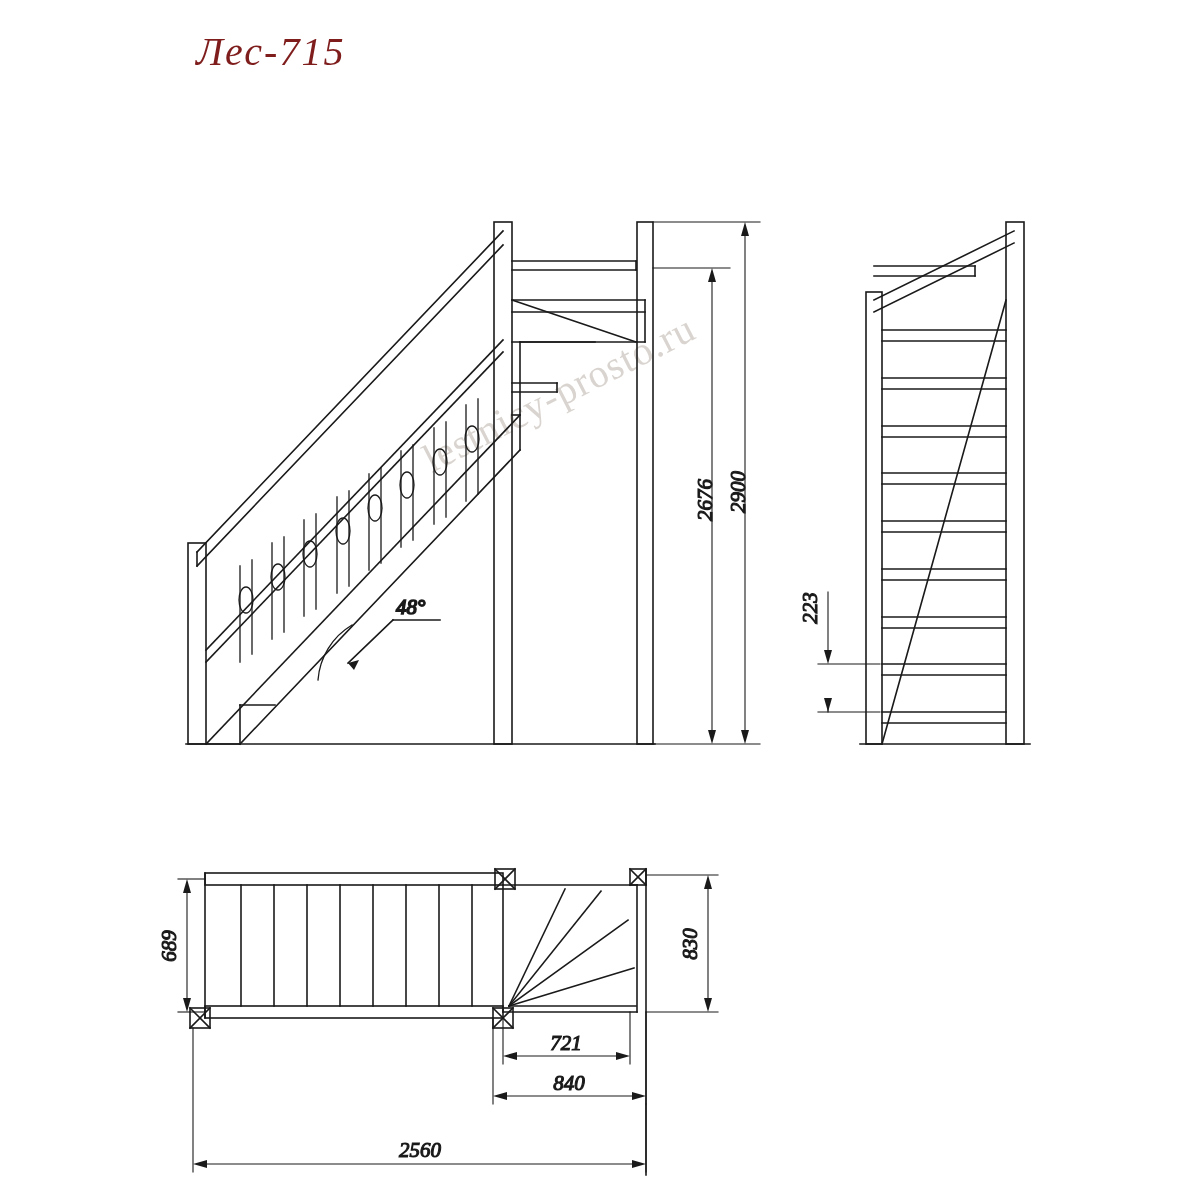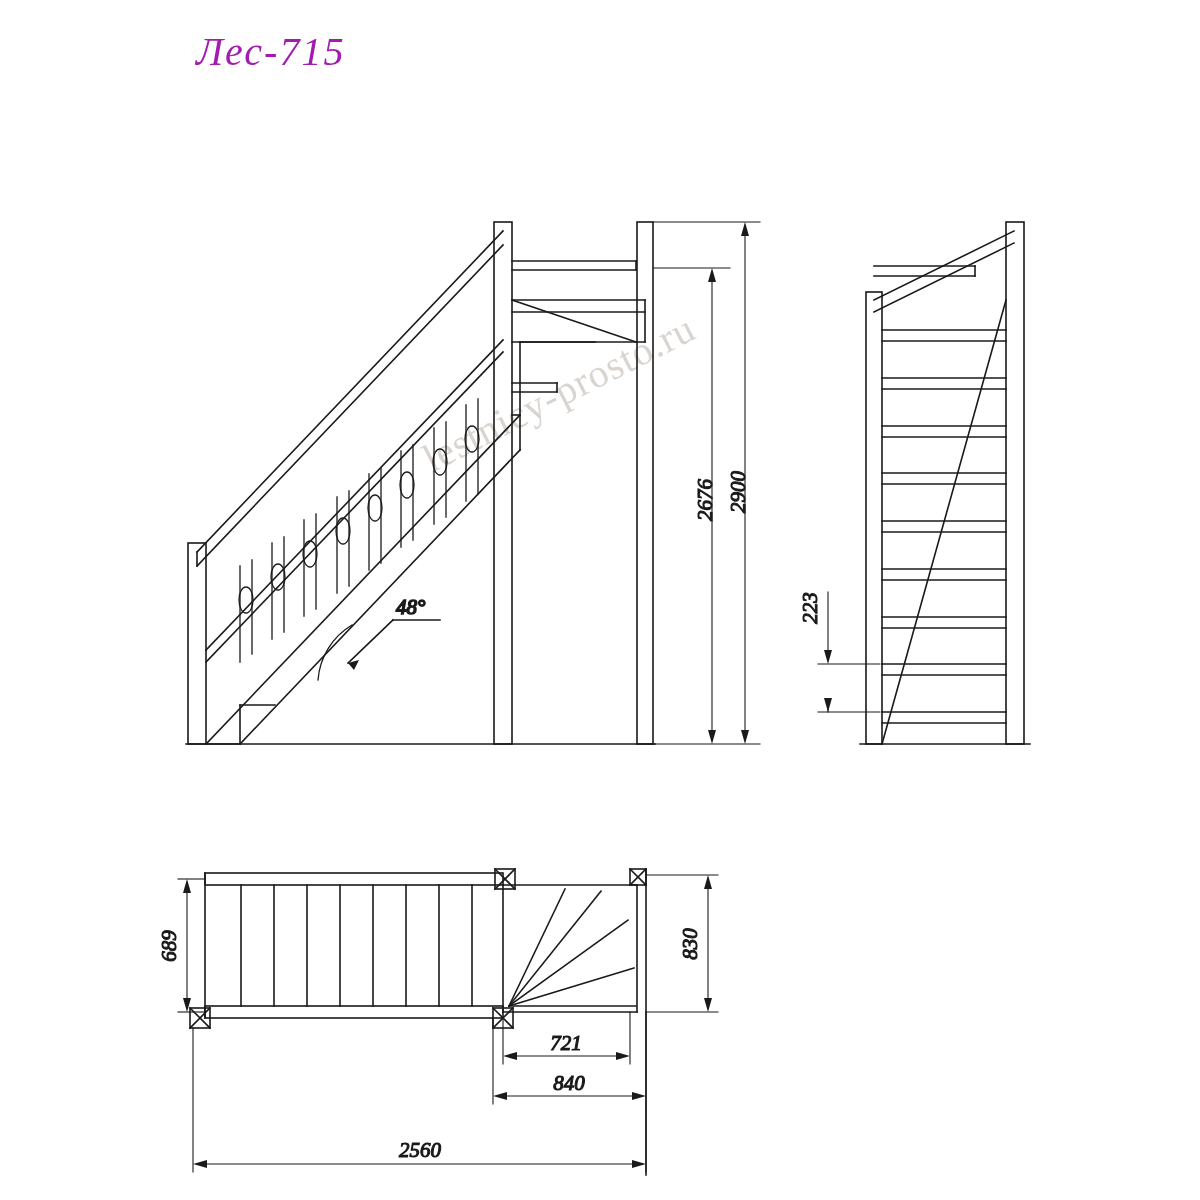--- a/index.html
+++ b/index.html
@@ -1,21 +1,21 @@
 <!DOCTYPE html>
 <html><head>
 <meta charset="utf-8">
 <style>
   html,body{margin:0;padding:0;background:#ffffff;}
   body{width:1200px;height:1200px;font-family:"Liberation Sans",sans-serif;overflow:hidden;}
   #sheet{position:relative;width:1200px;height:1200px;background:#fff;}
   #title{
     position:absolute;left:196px;top:28px;
     font-family:"Liberation Serif",serif;
-    font-style:italic;font-size:40px;letter-spacing:2px;color:#a21caf;
+    font-style:italic;font-size:40px;letter-spacing:2px;color:#7f1d1d;
     white-space:nowrap;
   }
   svg{position:absolute;left:0;top:0;}
   .dimtxt{
     font-family:"Liberation Serif",serif;
     font-style:italic;font-size:21px;fill:#1a1a1a;
   }
   .angtxt{
     font-family:"Liberation Serif",serif;
     font-style:italic;font-size:21px;fill:#1a1a1a;

